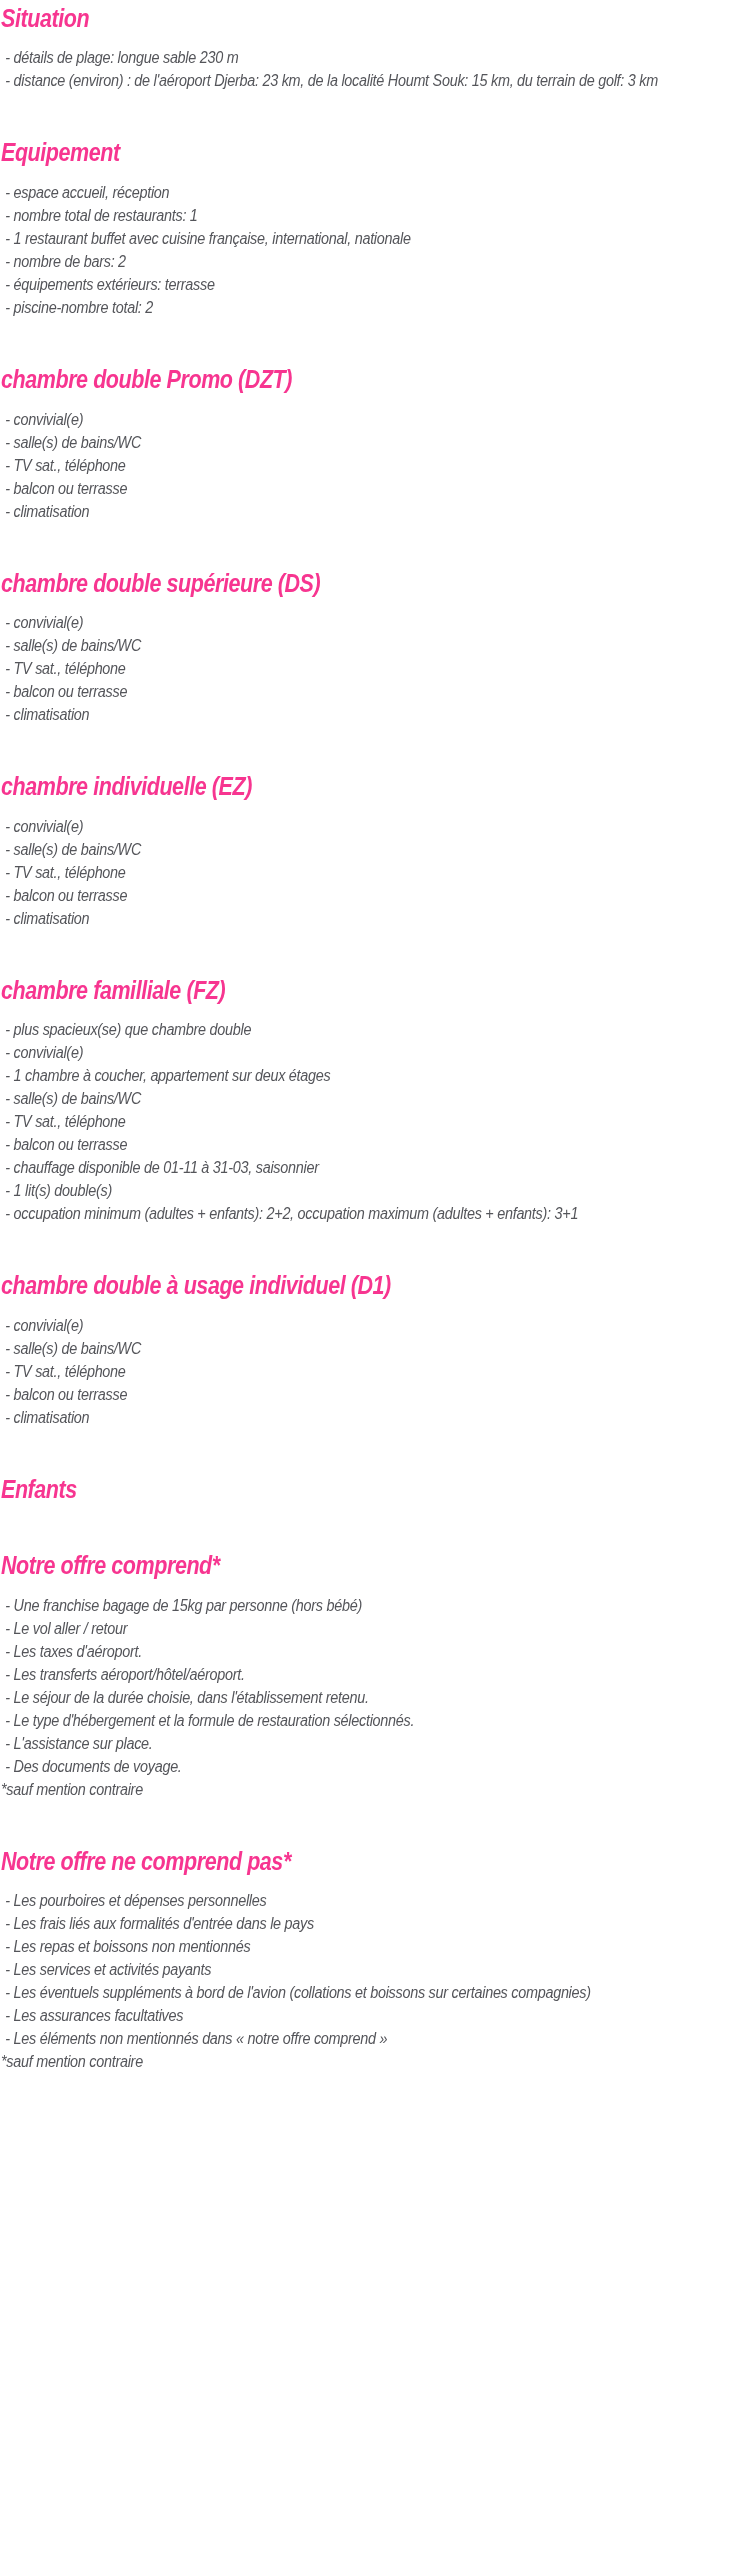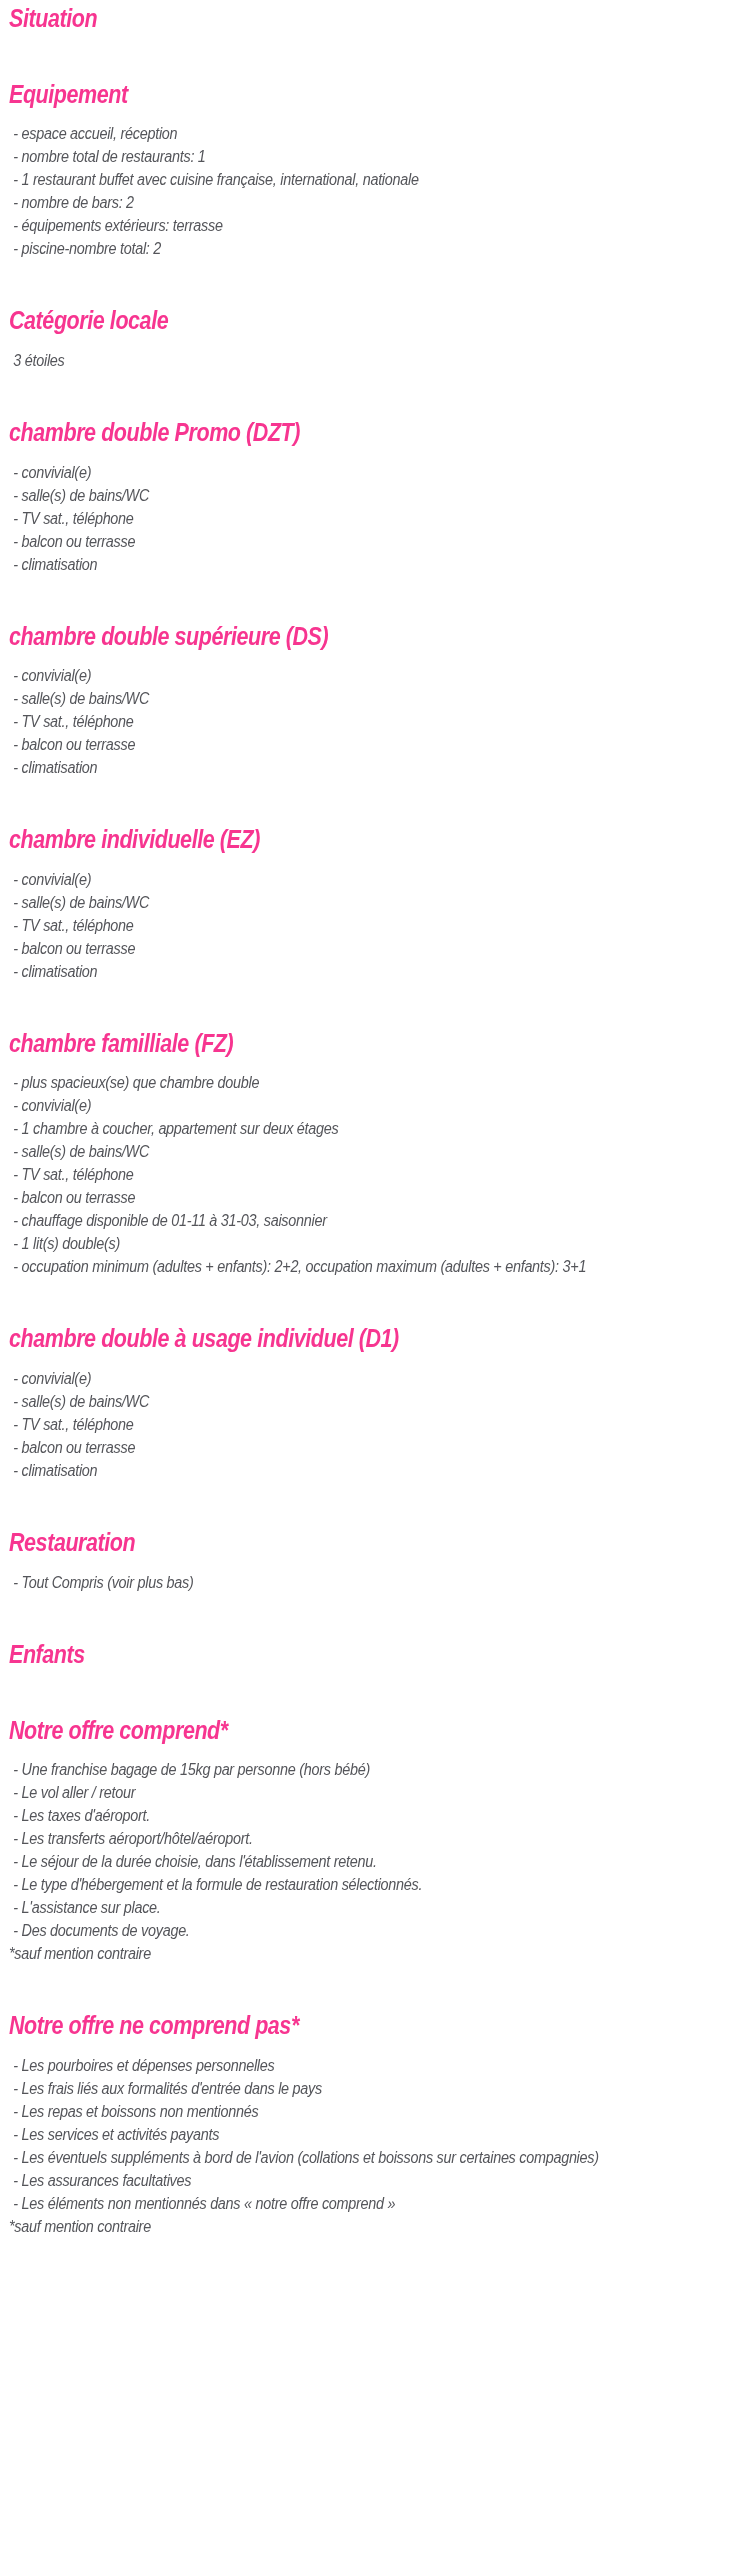--- a/index.html
+++ b/index.html
@@ -12,21 +12,21 @@
     min-height: 2576px;
     font-family: "Liberation Sans", sans-serif;
     font-style: italic;
     color: #54555a;
     overflow-x: hidden;
   }
   .page {
     padding: 1.9px 3.9px 5.8px 1px;
     width: 728px;
   }
-  .section { margin: 0; padding-left: 8px; }
+  .section { margin: 0; }
   .heading {
     color: #f73590;
     font-size: 25px;
     line-height: 31px;
     font-weight: bold;
     font-style: italic;
     letter-spacing: -0.5px;
     margin: 45px 0 12.6px 0;
     white-space: nowrap;
     transform: scaleX(0.86);
@@ -44,40 +44,38 @@
     transform-origin: 0 50%;
   }
   .item.note { padding-left: 0; }
 </style>
 </head>
 <body>
 
 <main class="page">
   <section class="section">
     <h2 class="heading">Situation</h2>
+    <div class="items">
+        <p class="item">- détails de plage: longue sable 230 m</p>
+        <p class="item">- distance (environ) : de l'aéroport Djerba: 23 km, de la localité Houmt Souk: 15 km, du terrain de golf: 3 km</p>
+      </div>
   </section>
 
   <section class="section">
     <h2 class="heading">Equipement</h2>
     <div class="items">
         <p class="item">- espace accueil, réception</p>
         <p class="item">- nombre total de restaurants: 1</p>
         <p class="item">- 1 restaurant buffet avec cuisine française, international, nationale</p>
         <p class="item">- nombre de bars: 2</p>
         <p class="item">- équipements extérieurs: terrasse</p>
         <p class="item">- piscine-nombre total: 2</p>
       </div>
   </section>
 
-  <section class="section">
-    <h2 class="heading">Catégorie locale</h2>
-    <div class="items">
-        <p class="item">3 étoiles</p>
-      </div>
-  </section>
 
   <section class="section">
     <h2 class="heading">chambre double Promo (DZT)</h2>
     <div class="items">
         <p class="item">- convivial(e)</p>
         <p class="item">- salle(s) de bains/WC</p>
         <p class="item">- TV sat., téléphone</p>
         <p class="item">- balcon ou terrasse</p>
         <p class="item">- climatisation</p>
       </div>
@@ -124,26 +122,20 @@
     <h2 class="heading">chambre double à usage individuel (D1)</h2>
     <div class="items">
         <p class="item">- convivial(e)</p>
         <p class="item">- salle(s) de bains/WC</p>
         <p class="item">- TV sat., téléphone</p>
         <p class="item">- balcon ou terrasse</p>
         <p class="item">- climatisation</p>
       </div>
   </section>
 
-  <section class="section">
-    <h2 class="heading">Restauration</h2>
-    <div class="items">
-        <p class="item">- Tout Compris (voir plus bas)</p>
-      </div>
-  </section>
 
   <section class="section">
     <h2 class="heading">Enfants</h2>
   </section>
 
 
   <section class="section">
     <h2 class="heading">Notre offre comprend*</h2>
     <div class="items">
         <p class="item">- Une franchise bagage de 15kg par personne (hors bébé)</p>

